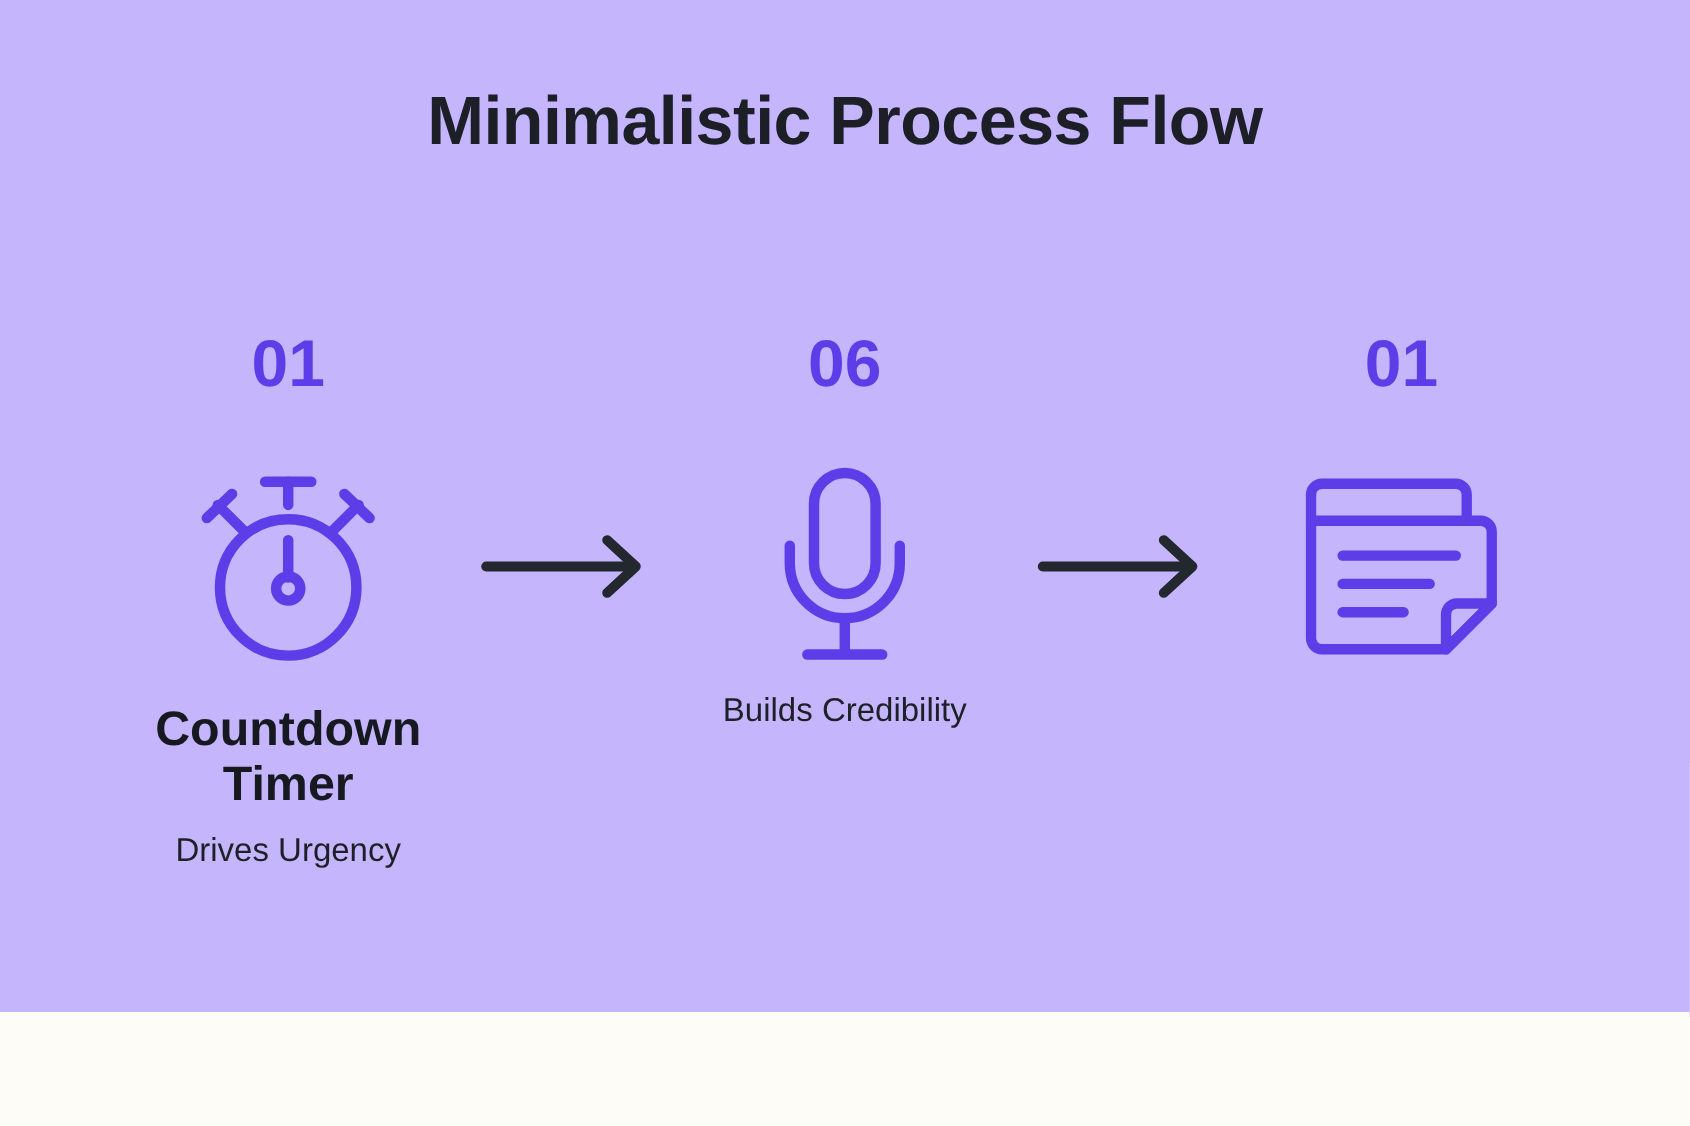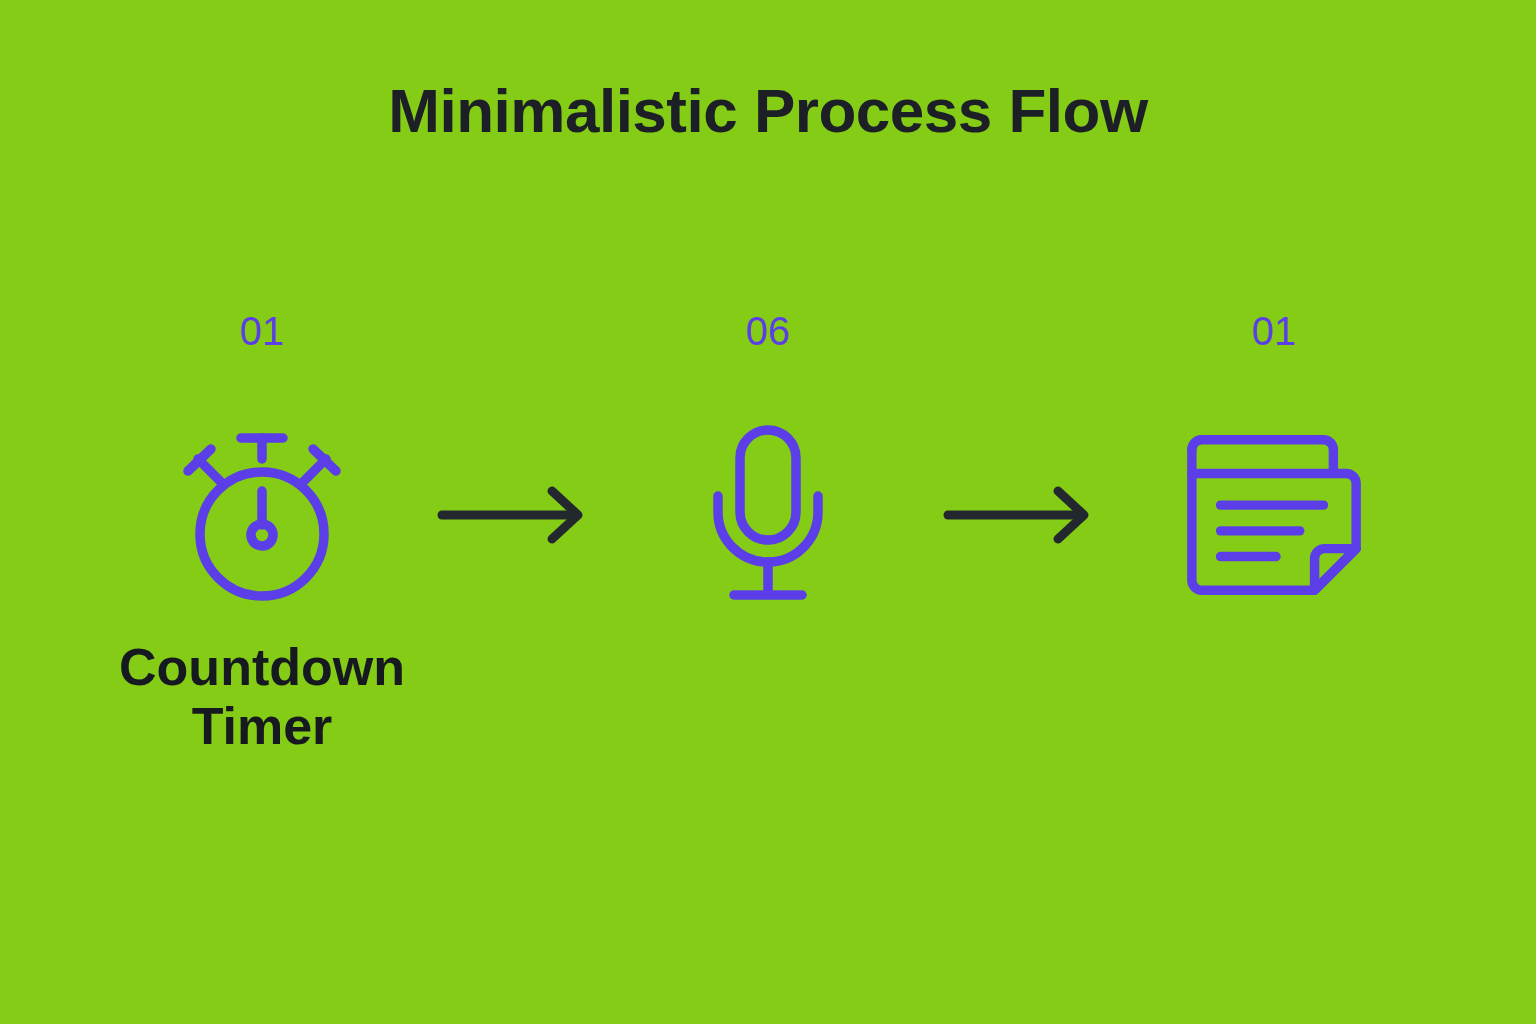--- a/index.html
+++ b/index.html
@@ -11,22 +11,22 @@
     height: 1024px;
     background: #fdfcf6;
     font-family: "Liberation Sans", sans-serif;
     overflow: hidden;
     -webkit-font-smoothing: antialiased;
   }
 
   #infographic {
     position: relative;
     width: 1536px;
-    height: 1024px;
-    background: #84cc16;
+    height: 920px;
+    background: #c4b5fd;
     box-sizing: border-box;
   }
 
   
   .title-wrap {
     position: absolute;
     top: 78px;
     left: 0;
     width: 1536px;
     text-align: center;
@@ -55,22 +55,22 @@
 
   .step {
     width: 330px;
     display: flex;
     flex-direction: column;
     align-items: center;
     text-align: center;
   }
 
   .step-number {
-    font-size: 40px;
-    font-weight: 400;
+    font-size: 60px;
+    font-weight: 700;
     color: #5b3ee8;
     line-height: 1;
     letter-spacing: 0px;
     height: 62px;
     display: flex;
     align-items: center;
     justify-content: center;
   }
 
   .icon-box {
@@ -80,21 +80,21 @@
     display: flex;
     align-items: center;
     justify-content: center;
   }
   .icon-box svg {
     display: block;
   }
 
   .step-title {
     margin-top: 28px;
-    font-size: 52px;
+    font-size: 44px;
     font-weight: 700;
     color: #16191f;
     line-height: 1.14;
     max-width: 330px;
   }
 
   .step-caption {
     margin-top: 18px;
     font-size: 30px;
     font-weight: 400;
@@ -147,20 +147,21 @@
 
           <circle cx="84" cy="107" r="62"></circle>
 
           <line x1="84" y1="64" x2="84" y2="98"></line>
 
           <circle cx="84" cy="108" r="11"></circle>
         </svg>
       </div>
 
       <div class="step-title">Countdown Timer</div>
+      <div class="step-caption">Drives Urgency</div>
     </div>
 
     <div class="connector">
       <svg width="158" height="58" viewBox="0 0 158 58" fill="none" stroke="#23272e" stroke-width="9" stroke-linecap="round" stroke-linejoin="round">
         <line x1="6" y1="29" x2="140" y2="29"></line>
         <polyline points="116,5 142,29 116,53"></polyline>
       </svg>
     </div>
 
     <div class="step">
@@ -172,20 +173,21 @@
           <rect x="36" y="6" width="56" height="110" rx="28" ry="28"></rect>
 
           <path d="M14 72 v16 a50 50 0 0 0 100 0 V72"></path>
 
           <line x1="64" y1="138" x2="64" y2="168"></line>
 
           <line x1="30" y1="171" x2="98" y2="171"></line>
         </svg>
       </div>
 
+      <div class="step-caption">Builds Credibility</div>
     </div>
 
     <div class="connector">
       <svg width="158" height="58" viewBox="0 0 158 58" fill="none" stroke="#23272e" stroke-width="9" stroke-linecap="round" stroke-linejoin="round">
         <line x1="6" y1="29" x2="140" y2="29"></line>
         <polyline points="116,5 142,29 116,53"></polyline>
       </svg>
     </div>
 
     <div class="step">

